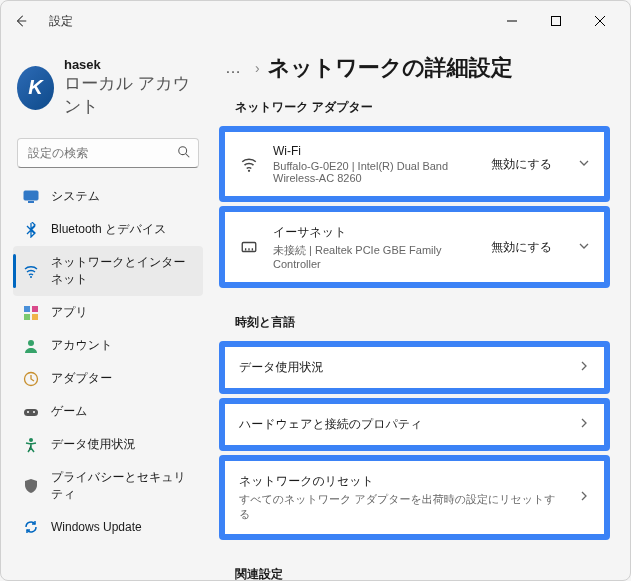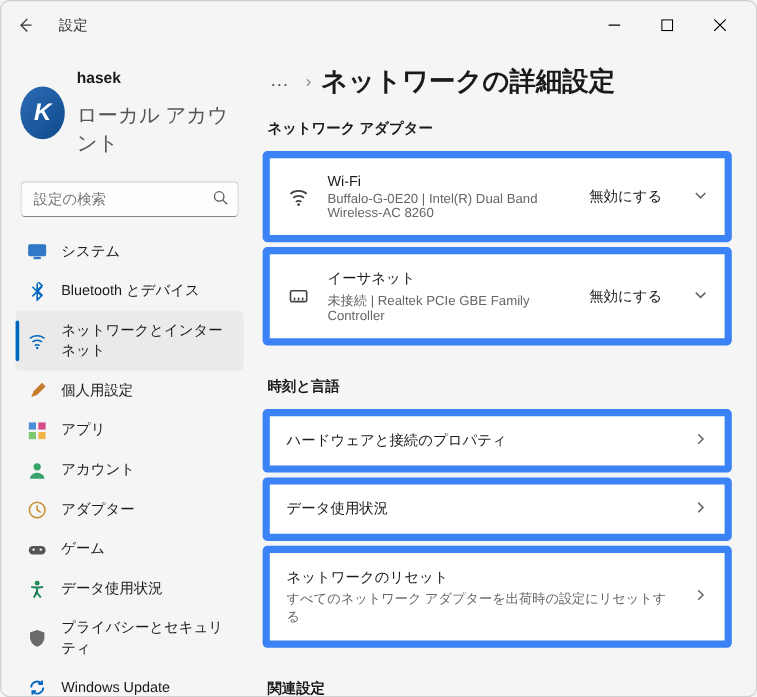--- a/index.html
+++ b/index.html
@@ -7,37 +7,37 @@
 .window { width: 631px; height: 581px; background: #f5f5f5; border: 1px solid #d0d0d0; border-radius: 8px; display: flex; flex-direction: column; position: relative; overflow: hidden; }
 .titlebar { height: 40px; display: flex; align-items: center; padding: 0 8px; }
 .back-btn { width: 24px; height: 24px; display: flex; align-items: center; justify-content: center; cursor: pointer; border-radius: 4px; margin-right: 16px; }
 .wintitle { font-size: 12px; color: #333; }
 .winctrl { margin-left: auto; display: flex; }
 .winbtn { width: 44px; height: 30px; display: flex; align-items: center; justify-content: center; cursor: pointer; }
 .body { flex: 1; display: flex; overflow: hidden; }
 .sidebar { width: 210px; padding: 8px 8px 8px 12px; display: flex; flex-direction: column; }
 .profile { display: flex; align-items: center; padding: 8px 4px 16px 4px; gap: 10px; }
 .avatar { width: 44px; height: 44px; border-radius: 50%; background: linear-gradient(135deg,#2d6bb6,#0e4a8a); display: flex; align-items: center; justify-content: center; color: #fff; font-weight: bold; font-size: 20px; font-style: italic; }
-.pinfo { display: flex; flex-direction: column; gap: 13px; }
+.pinfo { display: flex; flex-direction: column; }
 .pname { font-weight: 600; font-size: 13px; }
 .psub { font-size: 17px; color: #555; }
 .searchwrap { position: relative; margin: 4px 4px 12px 4px; }
 .searchbox { width: 100%; height: 30px; border: 1px solid #d0d0d0; border-bottom: 1px solid #888; border-radius: 4px; padding: 0 28px 0 10px; font-size: 12px; background: #fdfdfd; }
 .searchicon { position: absolute; right: 8px; top: 7px; color: #555; }
 .nav { list-style: none; display: flex; flex-direction: column; }
 .navitem { display: flex; align-items: center; gap: 12px; padding: 8px 10px; border-radius: 4px; cursor: pointer; position: relative; font-size: 12px; }
 .navitem.active { background: #eaeaea; }
 .navitem.active::before { content: ""; position: absolute; left: 0; top: 8px; bottom: 8px; width: 3px; background: #0067c0; border-radius: 2px; }
 .navicon { width: 16px; height: 16px; display: flex; align-items: center; justify-content: center; }
 .content { flex: 1; overflow-y: auto; padding: 12px 20px 12px 8px; position: relative; }
 .breadcrumb { display: flex; align-items: center; gap: 8px; margin-bottom: 16px; }
 .crumbdots { font-size: 16px; color: #555; cursor: pointer; padding: 2px 6px; border-radius: 4px; }
 .crumbsep { font-size: 14px; color: #888; }
 .pagetitle { font-size: 22px; font-weight: 600; }
-.sectionhdr { font-size: 12px; font-weight: 600; margin: 6px 0 10px 4px; }
+.sectionhdr { font-size: 12px; font-weight: 600; margin: 6px 0 10px 16px; }
 .card { background: #fff; border: 6px solid #3b82f6; border-radius: 4px; margin-bottom: 4px; display: flex; align-items: center; padding: 12px 14px; gap: 14px; cursor: pointer; }
 .cardicon { width: 20px; display: flex; align-items: center; justify-content: center; color: #444; }
 .cardbody { flex: 1; display: flex; flex-direction: column; gap: 2px; }
 .cardtitle { font-size: 12px; }
 .cardsub { font-size: 11px; color: #666; }
 .cardbtn { font-size: 12px; padding: 2px 4px; margin-right: 8px; }
 .cardchev { color: #666; }
 .highlight { border: 3px solid #d63c2a; border-radius: 8px; padding: 2px; margin-bottom: 4px; }
 .highlight .card { margin-bottom: 0; border: none; }
 .sectiongap { height: 16px; }
@@ -111,28 +111,20 @@
           <span class="navicon">
               <svg width="16" height="16" viewBox="0 0 16 16">
                 <path d="M2 6c3-3 9-3 12 0M4 9c2-2 6-2 8 0M6 12c1-1 3-1 4 0" stroke="#0067c0" stroke-width="1.3" fill="none"></path>
                 <circle cx="8" cy="14" r="1" fill="#0067c0"></circle>
               </svg>
             </span>
           <span>ネットワークとインターネット</span>
         </li>
         <li class="navitem">
           <span class="navicon">
-              <svg width="16" height="16" viewBox="0 0 16 16">
-                <path d="M3 13l2-5 7-7 3 3-7 7-5 2z" fill="#c77b2e"></path>
-              </svg>
-            </span>
-          <span>個人用設定</span>
-        </li>
-        <li class="navitem">
-          <span class="navicon">
               <svg width="16" height="16">
                 <rect x="1" y="1" width="6" height="6" fill="#4a90d9"></rect>
                 <rect x="9" y="1" width="6" height="6" fill="#d94a8b"></rect>
                 <rect x="1" y="9" width="6" height="6" fill="#7bc96f"></rect>
                 <rect x="9" y="9" width="6" height="6" fill="#f0b44a"></rect>
               </svg>
             </span>
           <span>アプリ</span>
         </li>
         <li class="navitem">
@@ -233,30 +225,30 @@
         <span class="cardchev"><svg width="12" height="12" viewBox="0 0 12 12">
               <path d="M2 4l4 4 4-4" stroke="#666" stroke-width="1.3" fill="none"></path>
             </svg></span>
       </div>
 
       <div class="sectiongap"></div>
       <div class="sectionhdr">時刻と言語</div>
 
       <div class="card">
         <div class="cardbody">
+          <span class="cardtitle">データ使用状況</span>
+        </div>
+        <span class="cardchev"><svg width="12" height="12" viewBox="0 0 12 12">
+              <path d="M4 2l4 4-4 4" stroke="#666" stroke-width="1.3" fill="none"></path>
+            </svg></span>
+      </div>
+
+      <div class="card">
+        <div class="cardbody">
           <span class="cardtitle">ハードウェアと接続のプロパティ</span>
-        </div>
-        <span class="cardchev"><svg width="12" height="12" viewBox="0 0 12 12">
-              <path d="M4 2l4 4-4 4" stroke="#666" stroke-width="1.3" fill="none"></path>
-            </svg></span>
-      </div>
-
-      <div class="card">
-        <div class="cardbody">
-          <span class="cardtitle">データ使用状況</span>
         </div>
         <span class="cardchev"><svg width="12" height="12" viewBox="0 0 12 12">
               <path d="M4 2l4 4-4 4" stroke="#666" stroke-width="1.3" fill="none"></path>
             </svg></span>
       </div>
 
       <div class="card">
         <div class="cardbody">
           <span class="cardtitle">ネットワークのリセット</span>
           <span class="cardsub">すべてのネットワーク アダプターを出荷時の設定にリセットする</span>

